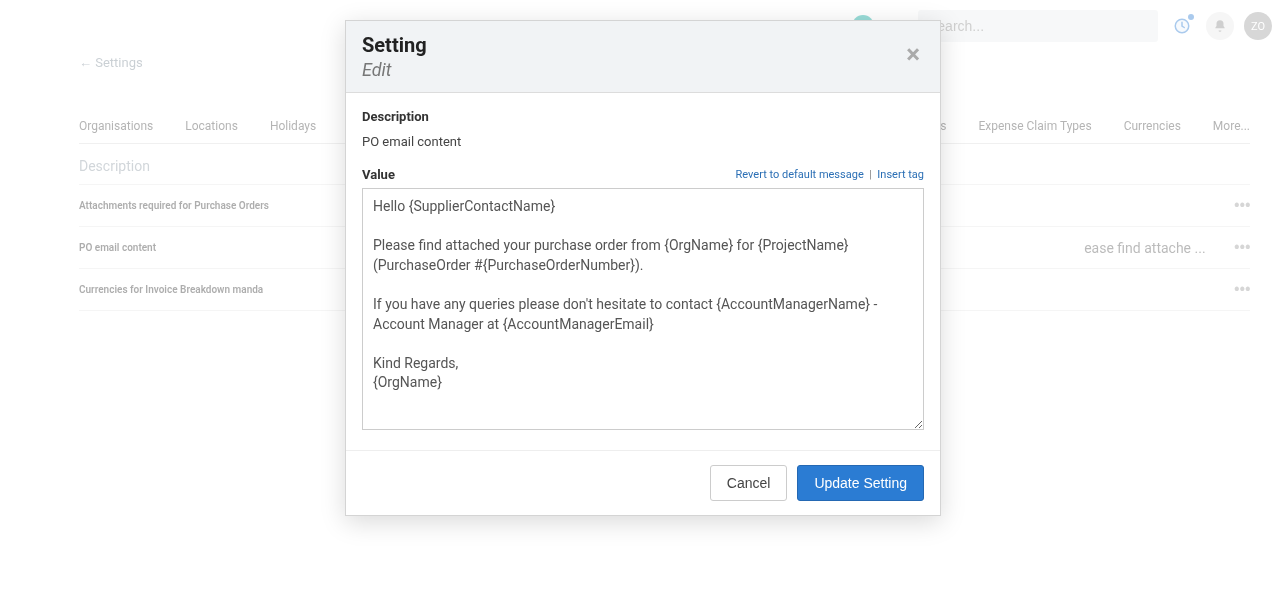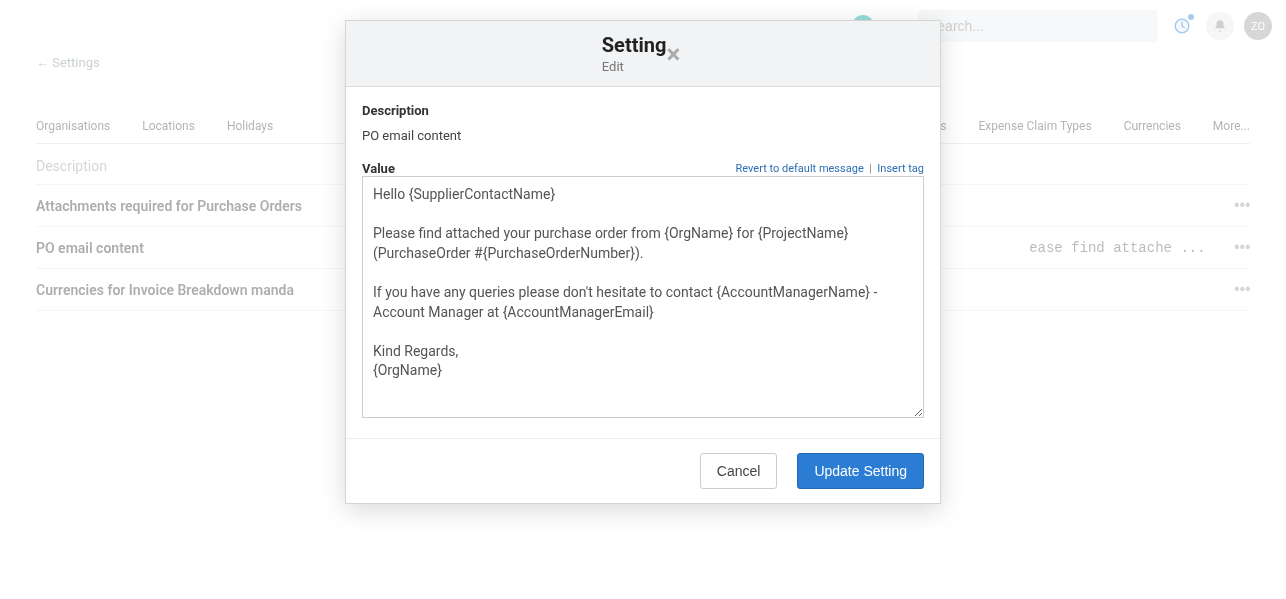--- a/index.html
+++ b/index.html
@@ -91,20 +91,21 @@
       color: #fff;
       display: flex;
       align-items: center;
       justify-content: center;
       font-size: 11px;
       font-weight: 400;
       cursor: pointer;
     }
     .main-content {
       padding: 0 36px;
+      margin-left: 43px;
     }
     .breadcrumb {
       color: #7b8994;
       font-size: 13px;
       margin-top: -28px;
       cursor: pointer;
       display: inline-block;
     }
     .page-title {
       font-size: 30px;
@@ -134,28 +135,27 @@
     }
     .row {
       display: flex;
       align-items: center;
       justify-content: space-between;
       padding: 10px 0;
       border-bottom: 1px solid #e5e5e5;
     }
     .row-left {
       color: #333;
-      font-size: 14px;
+      font-size: 10px;
       font-weight: 600;
       text-align: right;
     }
     .row-right {
       color: #555;
       font-size: 14px;
-      font-family: Liberation Mono, monospace;
     }
     .row-dots {
       color: #999;
       font-size: 18px;
       letter-spacing: -1px;
       cursor: pointer;
       font-weight: bold;
     }
     .overlay {
       position: absolute;
@@ -171,31 +171,32 @@
       border: 1px solid #d4d4d4;
       box-shadow: 0 6px 24px rgba(0,0,0,0.15);
       margin-top: 20px;
     }
     .modal-header {
       background: #f1f3f5;
       padding: 12px 16px;
       border-bottom: 1px solid #dcdcdc;
       display: flex;
       align-items: flex-start;
-      justify-content: center;
+      justify-content: space-between;
     }
     .modal-title {
       font-size: 20px;
       font-weight: 700;
       color: #222;
     }
     .modal-subtitle {
-      font-size: 13px;
+      font-size: 18px;
       color: #777;
       margin-top: 2px;
+      font-style: italic;
     }
     .modal-close {
       color: #aaa;
       font-size: 26px;
       line-height: 1;
       cursor: pointer;
       font-weight: 700;
       padding: 8px 4px 0 0;
     }
     .modal-body {
@@ -209,20 +210,21 @@
     .desc-text {
       font-size: 13px;
       color: #444;
       margin-top: 10px;
       margin-bottom: 18px;
     }
     .value-row {
       display: flex;
       justify-content: space-between;
       align-items: center;
+      margin-bottom: 6px;
     }
     .links {
       font-size: 11px;
       color: #888;
     }
     .links a {
       color: #2b6fb5;
       text-decoration: none;
       cursor: pointer;
     }
@@ -233,21 +235,21 @@
       padding: 8px 10px;
       font-size: 14px;
       font-family: inherit;
       color: #555;
       resize: both;
       line-height: 1.4;
     }
     .modal-footer {
       display: flex;
       justify-content: flex-end;
-      gap: 20px;
+      gap: 10px;
       padding: 14px 16px;
       border-top: 1px solid #eee;
       align-items: flex-end;
     }
     .btn {
       padding: 9px 16px;
       font-size: 14px;
       border-radius: 3px;
       cursor: pointer;
       border: 1px solid #ccc;

